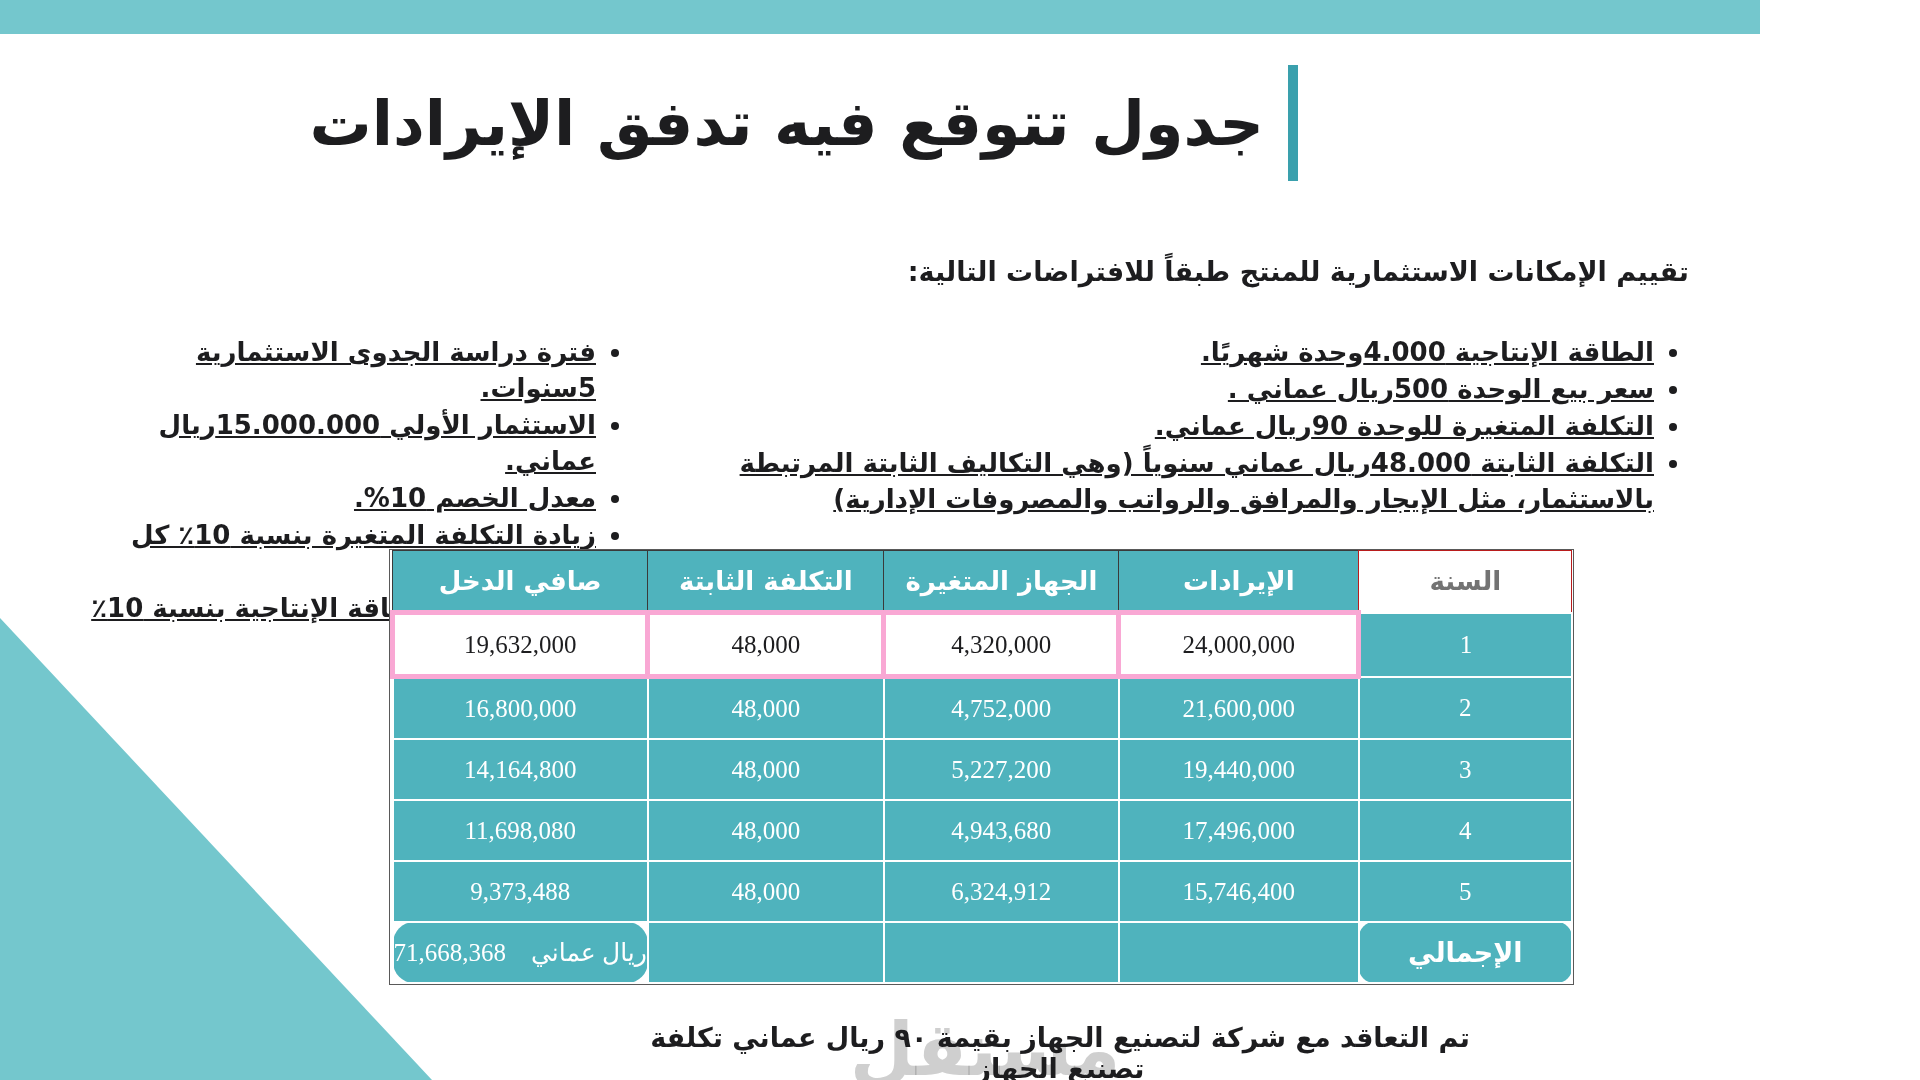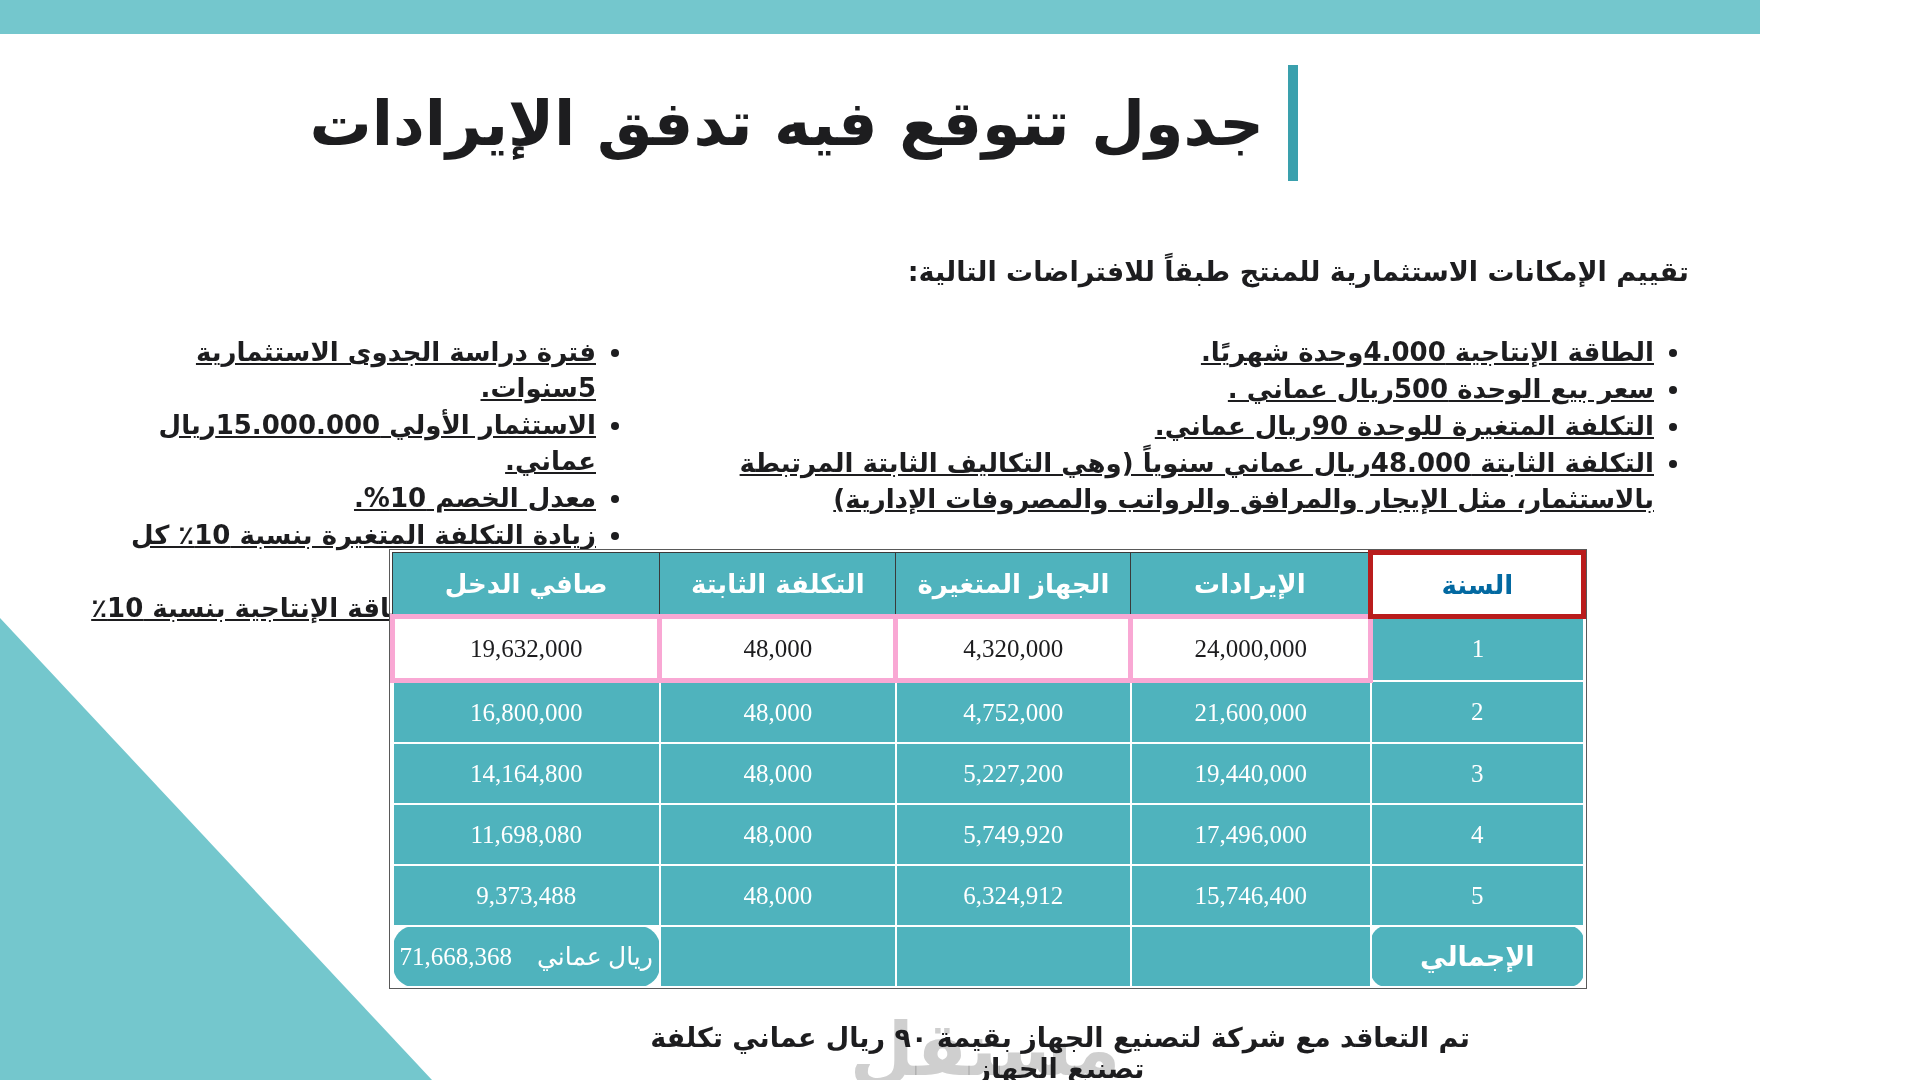--- a/index.html
+++ b/index.html
@@ -65,33 +65,33 @@
 
   
   .ftable {
     position: absolute; top: 550px; left: 390px;
     direction: rtl;
     border-collapse: collapse;
     box-shadow: 0 0 0 1px #595959;
   }
   .ftable th, .ftable td {
     height: 59px;
-    padding: 0 6px;
+    padding: 0 0;
     text-align: center;
     vertical-align: middle;
   }
   .th-teal {
     background: #4fb3bd; color: #ffffff;
     font-size: 26px; font-weight: bold;
     border: 1px solid #3a3a3a;
   }
   .th-year {
-    background: #ffffff; color: #0369a1;
+    background: #ffffff; color: #737373;
     font-size: 26px; font-weight: bold;
-    border: 5px solid #b91c1c;
+    border: 1px solid #b91c1c;
   }
   .cell-white {
     background: #ffffff; color: #1d1d1f;
     border: 5px solid #f9a8d4;
     font-family: "Liberation Serif", "DejaVu Serif", serif;
     font-size: 25px;
   }
   .cell-teal {
     background: #4fb3bd; color: #ffffff;
     border: 2px solid #ffffff;
@@ -204,21 +204,21 @@
       <tr>
         <td class="cell-teal">3</td>
         <td class="cell-teal">19,440,000</td>
         <td class="cell-teal">5,227,200</td>
         <td class="cell-teal">48,000</td>
         <td class="cell-teal">14,164,800</td>
       </tr>
       <tr>
         <td class="cell-teal">4</td>
         <td class="cell-teal">17,496,000</td>
-        <td class="cell-teal">5,749,920</td>
+        <td class="cell-teal">4,943,680</td>
         <td class="cell-teal">48,000</td>
         <td class="cell-teal">11,698,080</td>
       </tr>
       <tr>
         <td class="cell-teal">5</td>
         <td class="cell-teal">15,746,400</td>
         <td class="cell-teal">6,324,912</td>
         <td class="cell-teal">48,000</td>
         <td class="cell-teal">9,373,488</td>
       </tr>

